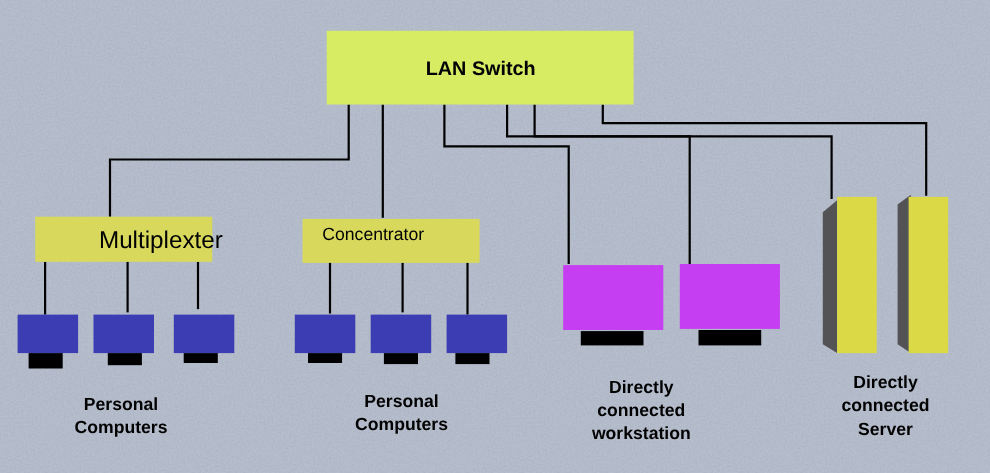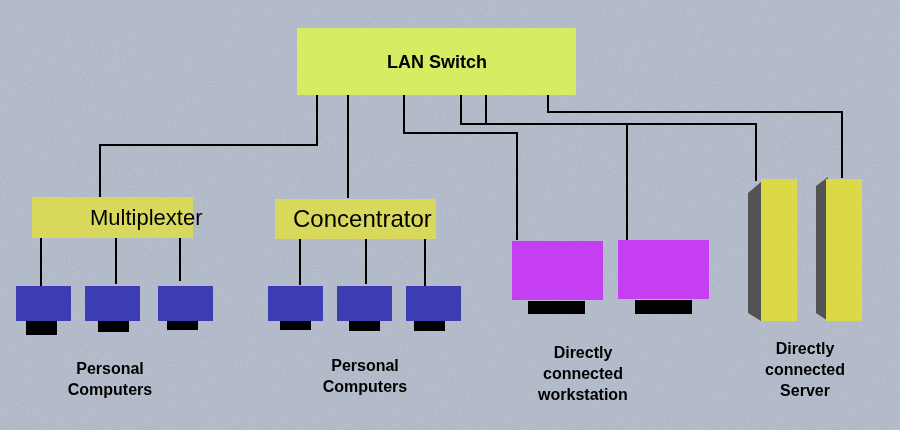--- a/index.html
+++ b/index.html
@@ -14,21 +14,21 @@
   .lbl {
     position: absolute; text-align: center; color: #000;
     font-weight: bold; font-size: 16px; line-height: 21px;
     white-space: pre-line;
   }
   .box-text {
     position: absolute; color: #000; white-space: nowrap;
   }
   #switch-text { left: 356px; top: 52px; font-size: 18px; font-weight: bold; margin-left: 31px; }
   #mux-text { left: 57px; top: 205px; font-size: 22px; margin-left: 33px; }
-  #conc-text { left: 293px; top: 205px; font-size: 24px; }
+  #conc-text { left: 293px; top: 205px; font-size: 16px; }
   #pc1-label { left: 45px; top: 358px; width: 130px; }
   #pc2-label { left: 300px; top: 355px; width: 130px; }
   #ws-label { left: 518px; top: 342px; width: 130px; }
   #srv-label { left: 740px; top: 338px; width: 130px; }
 </style>
 </head>
 <body>
 
 <div id="stage">
   <svg id="bg" width="900" height="430">

